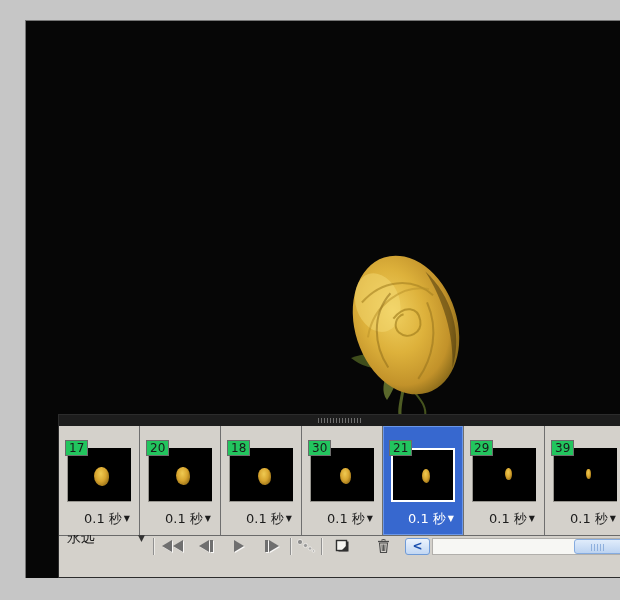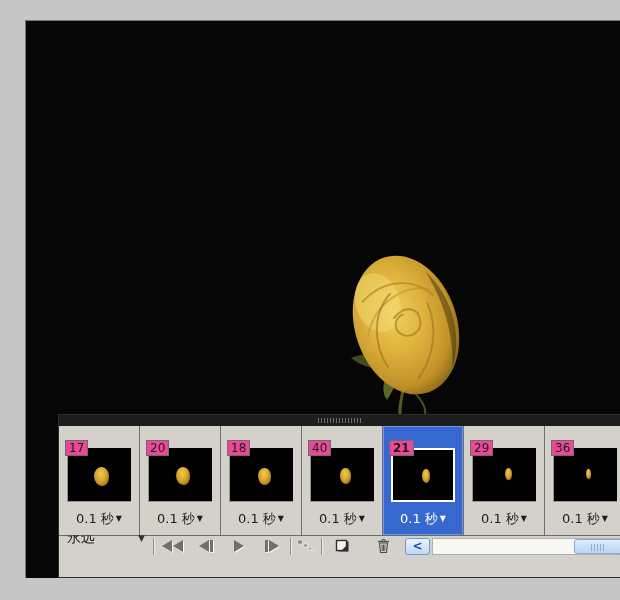--- a/index.html
+++ b/index.html
@@ -19,28 +19,28 @@
               background:repeating-linear-gradient(90deg,#6f6f6f 0 1px,transparent 1px 3px);}
   .tab-strip{height:22px;background:#9b9b9b;border-bottom:1px solid #7c7c7c;display:flex;align-items:flex-end;}
   .tab{height:21px;margin-left:4px;padding:0 13px;background:#d9d7d2;border:1px solid #858585;
        border-bottom:none;display:flex;align-items:center;font-size:14px;color:#141414;letter-spacing:1px;}
 
   
   .frames-row{height:109px;display:flex;background:#d0cdc7;overflow:hidden;}
   .frame{position:relative;flex:0 0 81px;border-right:1px solid #6f6f6f;box-sizing:border-box;background:#d4d1cb;}
   .frame.selected{background:#3768cf;box-shadow:inset 0 0 0 1px #6b97e8;}
   .fnum{position:absolute;left:6px;top:14px;z-index:2;padding:0 3px;min-width:14px;text-align:center;
-        background:#ec4899;border:1px solid #6b6b6b;font-size:12px;line-height:14px;color:#1a1a1a;}
-  .frame.selected .fnum{font-weight:bold;}
+        background:#22c55e;border:1px solid #6b6b6b;font-size:12px;line-height:14px;color:#1a1a1a;}
+  .frame.selected .fnum{font-weight:normal;}
   .fthumb{position:absolute;left:8px;top:22px;width:64px;height:54px;background:#000;
           border-left:1px solid #97958f;border-bottom:1px solid #97958f;box-sizing:border-box;}
   .frame.selected .fthumb{border:2px solid #ffffff;}
   .speck{position:absolute;border-radius:50% 50% 45% 55%;
          background:radial-gradient(ellipse at 45% 35%,#efca52 0%,#d8a52f 45%,#9a7218 78%,#3a2a06 100%);}
-  .fdelay{position:absolute;left:0;top:84px;width:100%;text-align:center;font-size:13px;color:#1c1c1c;white-space:nowrap;}
+  .fdelay{position:absolute;left:8px;top:84px;width:100%;text-align:center;font-size:13px;color:#1c1c1c;white-space:nowrap;}
   .frame.selected .fdelay{color:#ffffff;}
   .darr{font-size:8px;margin-left:2px;vertical-align:2px;}
 
   
   .toolbar{height:20px;border-top:1px solid #6a6a6a;display:flex;align-items:center;padding-left:6px;background:#d4d1cb;}
   .loop{width:78px;display:flex;align-items:center;justify-content:space-between;
         padding:0 6px 16px 2px;font-size:14px;color:#1a1a1a;cursor:default;}
   .loop .larr{font-size:9px;color:#333;}
   .vsep{width:1px;height:17px;background:#909090;box-shadow:1px 0 0 #eceae6;margin:0 2px;}
   .pbtn{width:33px;height:18px;display:flex;align-items:center;justify-content:center;gap:1px;
@@ -115,42 +115,42 @@
           <div class="fdelay">0.1 秒<span class="darr">▼</span></div>
         </div>
         <div class="frame">
           <div class="fnum">18</div>
           <div class="fthumb">
             <div class="speck" style="width: 13px; height: 17px; left: 44%; top: 37%;"></div>
           </div>
           <div class="fdelay">0.1 秒<span class="darr">▼</span></div>
         </div>
         <div class="frame">
-          <div class="fnum">40</div>
+          <div class="fnum">30</div>
           <div class="fthumb">
             <div class="speck" style="width: 11px; height: 16px; left: 46%; top: 38%;"></div>
           </div>
           <div class="fdelay">0.1 秒<span class="darr">▼</span></div>
         </div>
         <div class="frame selected">
           <div class="fnum">21</div>
           <div class="fthumb">
             <div class="speck" style="width: 8px; height: 14px; left: 49%; top: 38%;"></div>
           </div>
           <div class="fdelay">0.1 秒<span class="darr">▼</span></div>
         </div>
         <div class="frame">
           <div class="fnum">29</div>
           <div class="fthumb">
             <div class="speck" style="width: 7px; height: 12px; left: 50%; top: 38%;"></div>
           </div>
           <div class="fdelay">0.1 秒<span class="darr">▼</span></div>
         </div>
         <div class="frame">
-          <div class="fnum">36</div>
+          <div class="fnum">39</div>
           <div class="fthumb">
             <div class="speck" style="width: 5px; height: 10px; left: 51%; top: 40%;"></div>
           </div>
           <div class="fdelay">0.1 秒<span class="darr">▼</span></div>
         </div>
       </div>
 
     <div class="toolbar">
       <div class="loop">
         <span>永远</span>

